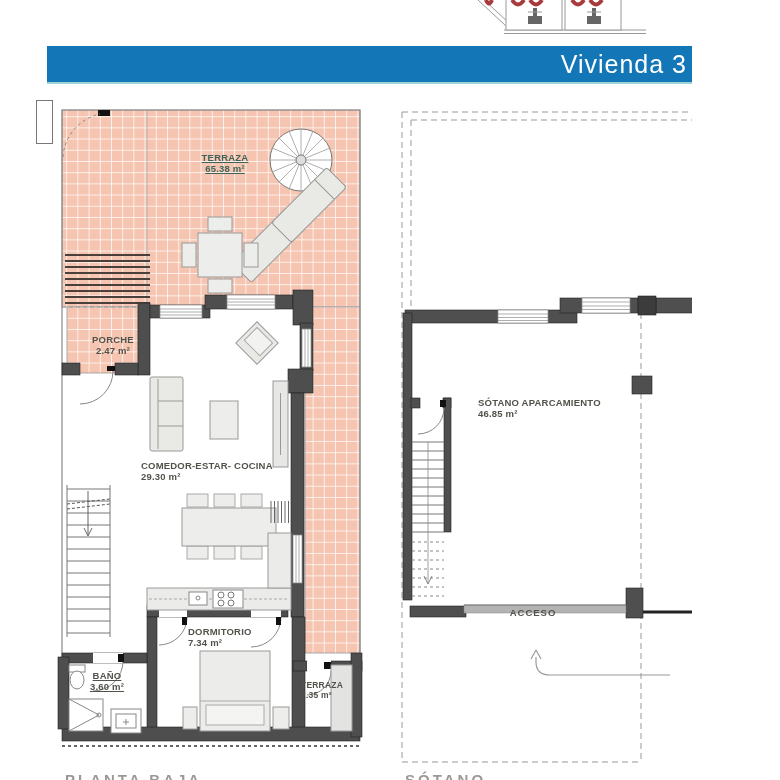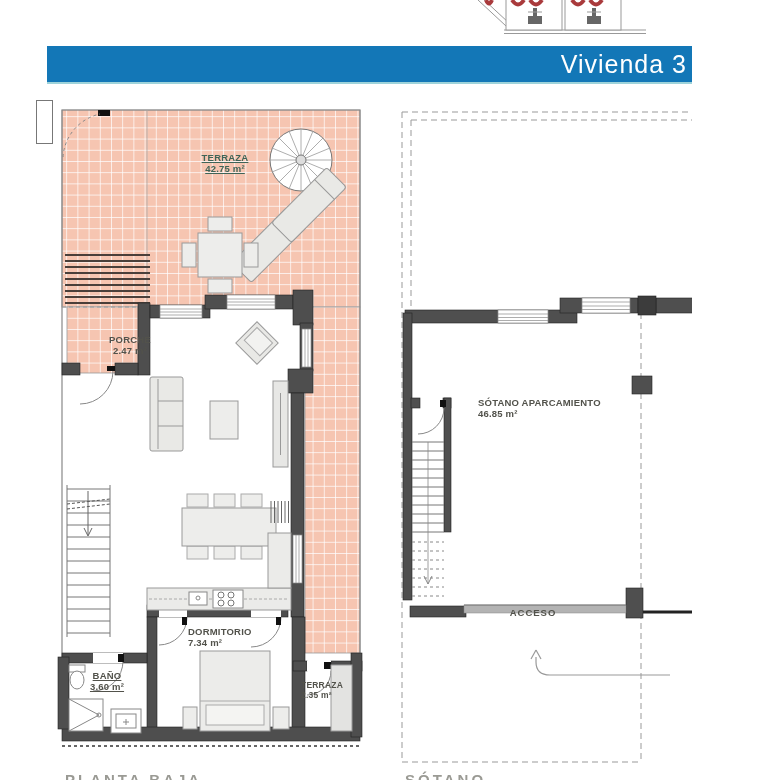--- a/index.html
+++ b/index.html
@@ -285,25 +285,29 @@
         <path d="M71,614 v6 M68,617 h6" stroke="#888"></path>
       </g>
 
       <rect x="276" y="560" width="21" height="66" fill="#e3e3e1" stroke="#999"></rect>
 
       <line x1="7" y1="641" x2="305" y2="641" stroke="#666" stroke-width="2" stroke-dasharray="3,3"></line>
     </svg>
 
     <div class="room-label center teal" style="left:120px;top:48px;width:100px;">
       <div>TERRAZA</div>
-      <div class="area">42.75 m²</div>
-    </div>
-    <div class="room-label center" style="left:32px;top:230px;width:86px;">
+      <div class="area">65.38 m²</div>
+    </div>
+    <div class="room-label center" style="left:15px;top:230px;width:86px;">
       <div>PORCHE</div>
       <div class="area">2.47 m²</div>
+    </div>
+    <div class="room-label" style="left:86px;top:356px;width:160px;">
+      <div>COMEDOR-ESTAR- COCINA</div>
+      <div class="area">29.30 m²</div>
     </div>
     <div class="room-label" style="left:133px;top:522px;width:110px;">
       <div>DORMITORIO</div>
       <div class="area">7.34 m²</div>
     </div>
     <div class="room-label center" style="left:16px;top:566px;width:72px;text-decoration:underline;">
       <div>BAÑO</div>
       <div class="area">3.60 m²</div>
     </div>
     <div class="room-label small" style="left:246px;top:576px;width:62px;">

